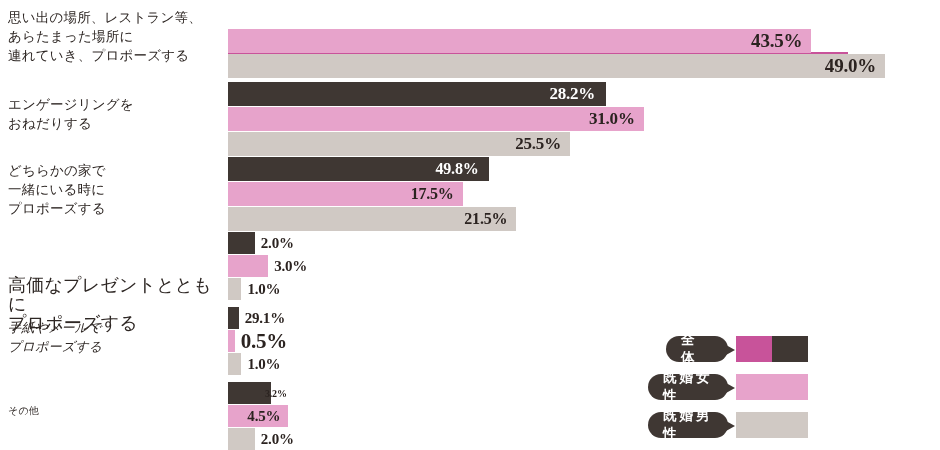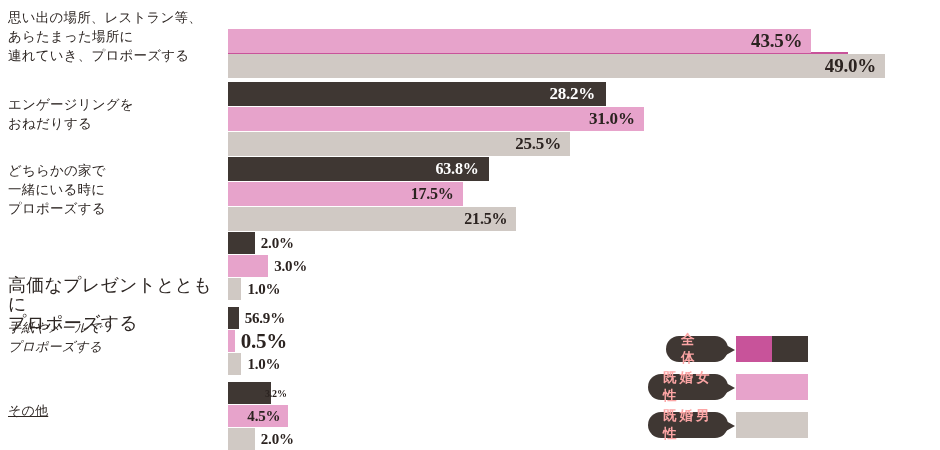--- a/index.html
+++ b/index.html
@@ -79,21 +79,21 @@
     margin-bottom: 12px;
   }
   .legend-pill {
     position: absolute;
     left: 0;
     top: 0;
     height: 26px;
     box-sizing: border-box;
     background: #3f3733;
     border-radius: 13px;
-    color: #fca5a5;
+    color: #ffffff;
     font-size: 13.5px;
     font-weight: bold;
     letter-spacing: 3px;
     display: flex;
     align-items: center;
     justify-content: center;
     padding: 0 12px 0 15px;
   }
   .legend-pointer {
     position: absolute;
@@ -157,21 +157,21 @@
         </div>
       </div>
     </div>
     <div class="group" style="top: 157px;">
       <div class="cat-label" style="top: 4px; font-size: 13.5px;">どちらかの家で
 一緒にいる時に
 プロポーズする</div>
       <div class="bars">
         <div class="barrow" style="position: absolute; left: 0px; top: 0px; height: 24px; width: 700px;">
           <div class="bar" style="width: 261.495px; background: rgb(63, 55, 51);"></div>
-          <div class="val inside" style="font-size: 16px; left: 207.495px;">63.8%</div>
+          <div class="val inside" style="font-size: 16px; left: 207.495px;">49.8%</div>
         </div>
         <div class="barrow" style="position: absolute; left: 0px; top: 25px; height: 24px; width: 700px;">
           <div class="bar" style="width: 234.675px; background: rgb(231, 163, 203);"></div>
           <div class="val outside" style="font-size: 16px; left: 182.675px;">17.5%</div>
         </div>
         <div class="barrow" style="position: absolute; left: 0px; top: 50px; height: 24px; width: 700px;">
           <div class="bar" style="width: 288.315px; background: rgb(208, 201, 196);"></div>
           <div class="val outside" style="font-size: 16px; left: 236.315px;">21.5%</div>
         </div>
       </div>
@@ -193,34 +193,34 @@
           <div class="val outside" style="font-size: 15px; left: 19.41px;">1.0%</div>
         </div>
       </div>
     </div>
     <div class="group" style="top: 307px;">
       <div class="cat-label" style="top: 11px; font-size: 13px; font-style: italic;">手紙やメールで
 プロポーズする</div>
       <div class="bars">
         <div class="barrow" style="position: absolute; left: 0px; top: 0px; height: 22px; width: 700px;">
           <div class="bar" style="width: 10.728px; background: rgb(63, 55, 51);"></div>
-          <div class="val outside" style="font-size: 15px; left: 16.728px;">56.9%</div>
+          <div class="val outside" style="font-size: 15px; left: 16.728px;">29.1%</div>
         </div>
         <div class="barrow" style="position: absolute; left: 0px; top: 23px; height: 22px; width: 700px;">
           <div class="bar" style="width: 6.705px; background: rgb(231, 163, 203);"></div>
           <div class="val outside" style="font-size: 21px; left: 12.705px;">0.5%</div>
         </div>
         <div class="barrow" style="position: absolute; left: 0px; top: 46px; height: 22px; width: 700px;">
           <div class="bar" style="width: 13.41px; background: rgb(208, 201, 196);"></div>
           <div class="val outside" style="font-size: 15px; left: 19.41px;">1.0%</div>
         </div>
       </div>
     </div>
     <div class="group" style="top: 382px;">
-      <div class="cat-label" style="top: 19px; font-size: 13px; text-decoration: underline;">その他</div>
+      <div class="cat-label" style="top: 19px; font-size: 10px;">その他</div>
       <div class="bars">
         <div class="barrow" style="position: absolute; left: 0px; top: 0px; height: 22px; width: 700px;">
           <div class="bar" style="width: 42.912px; background: rgb(63, 55, 51);"></div>
           <div class="val outside" style="font-size: 10px; left: 37px;">3.2%</div>
         </div>
         <div class="barrow" style="position: absolute; left: 0px; top: 23px; height: 22px; width: 700px;">
           <div class="bar" style="width: 60.345px; background: rgb(231, 163, 203);"></div>
           <div class="val outside" style="font-size: 15px; left: 19.345px;">4.5%</div>
         </div>
         <div class="barrow" style="position: absolute; left: 0px; top: 46px; height: 22px; width: 700px;">

